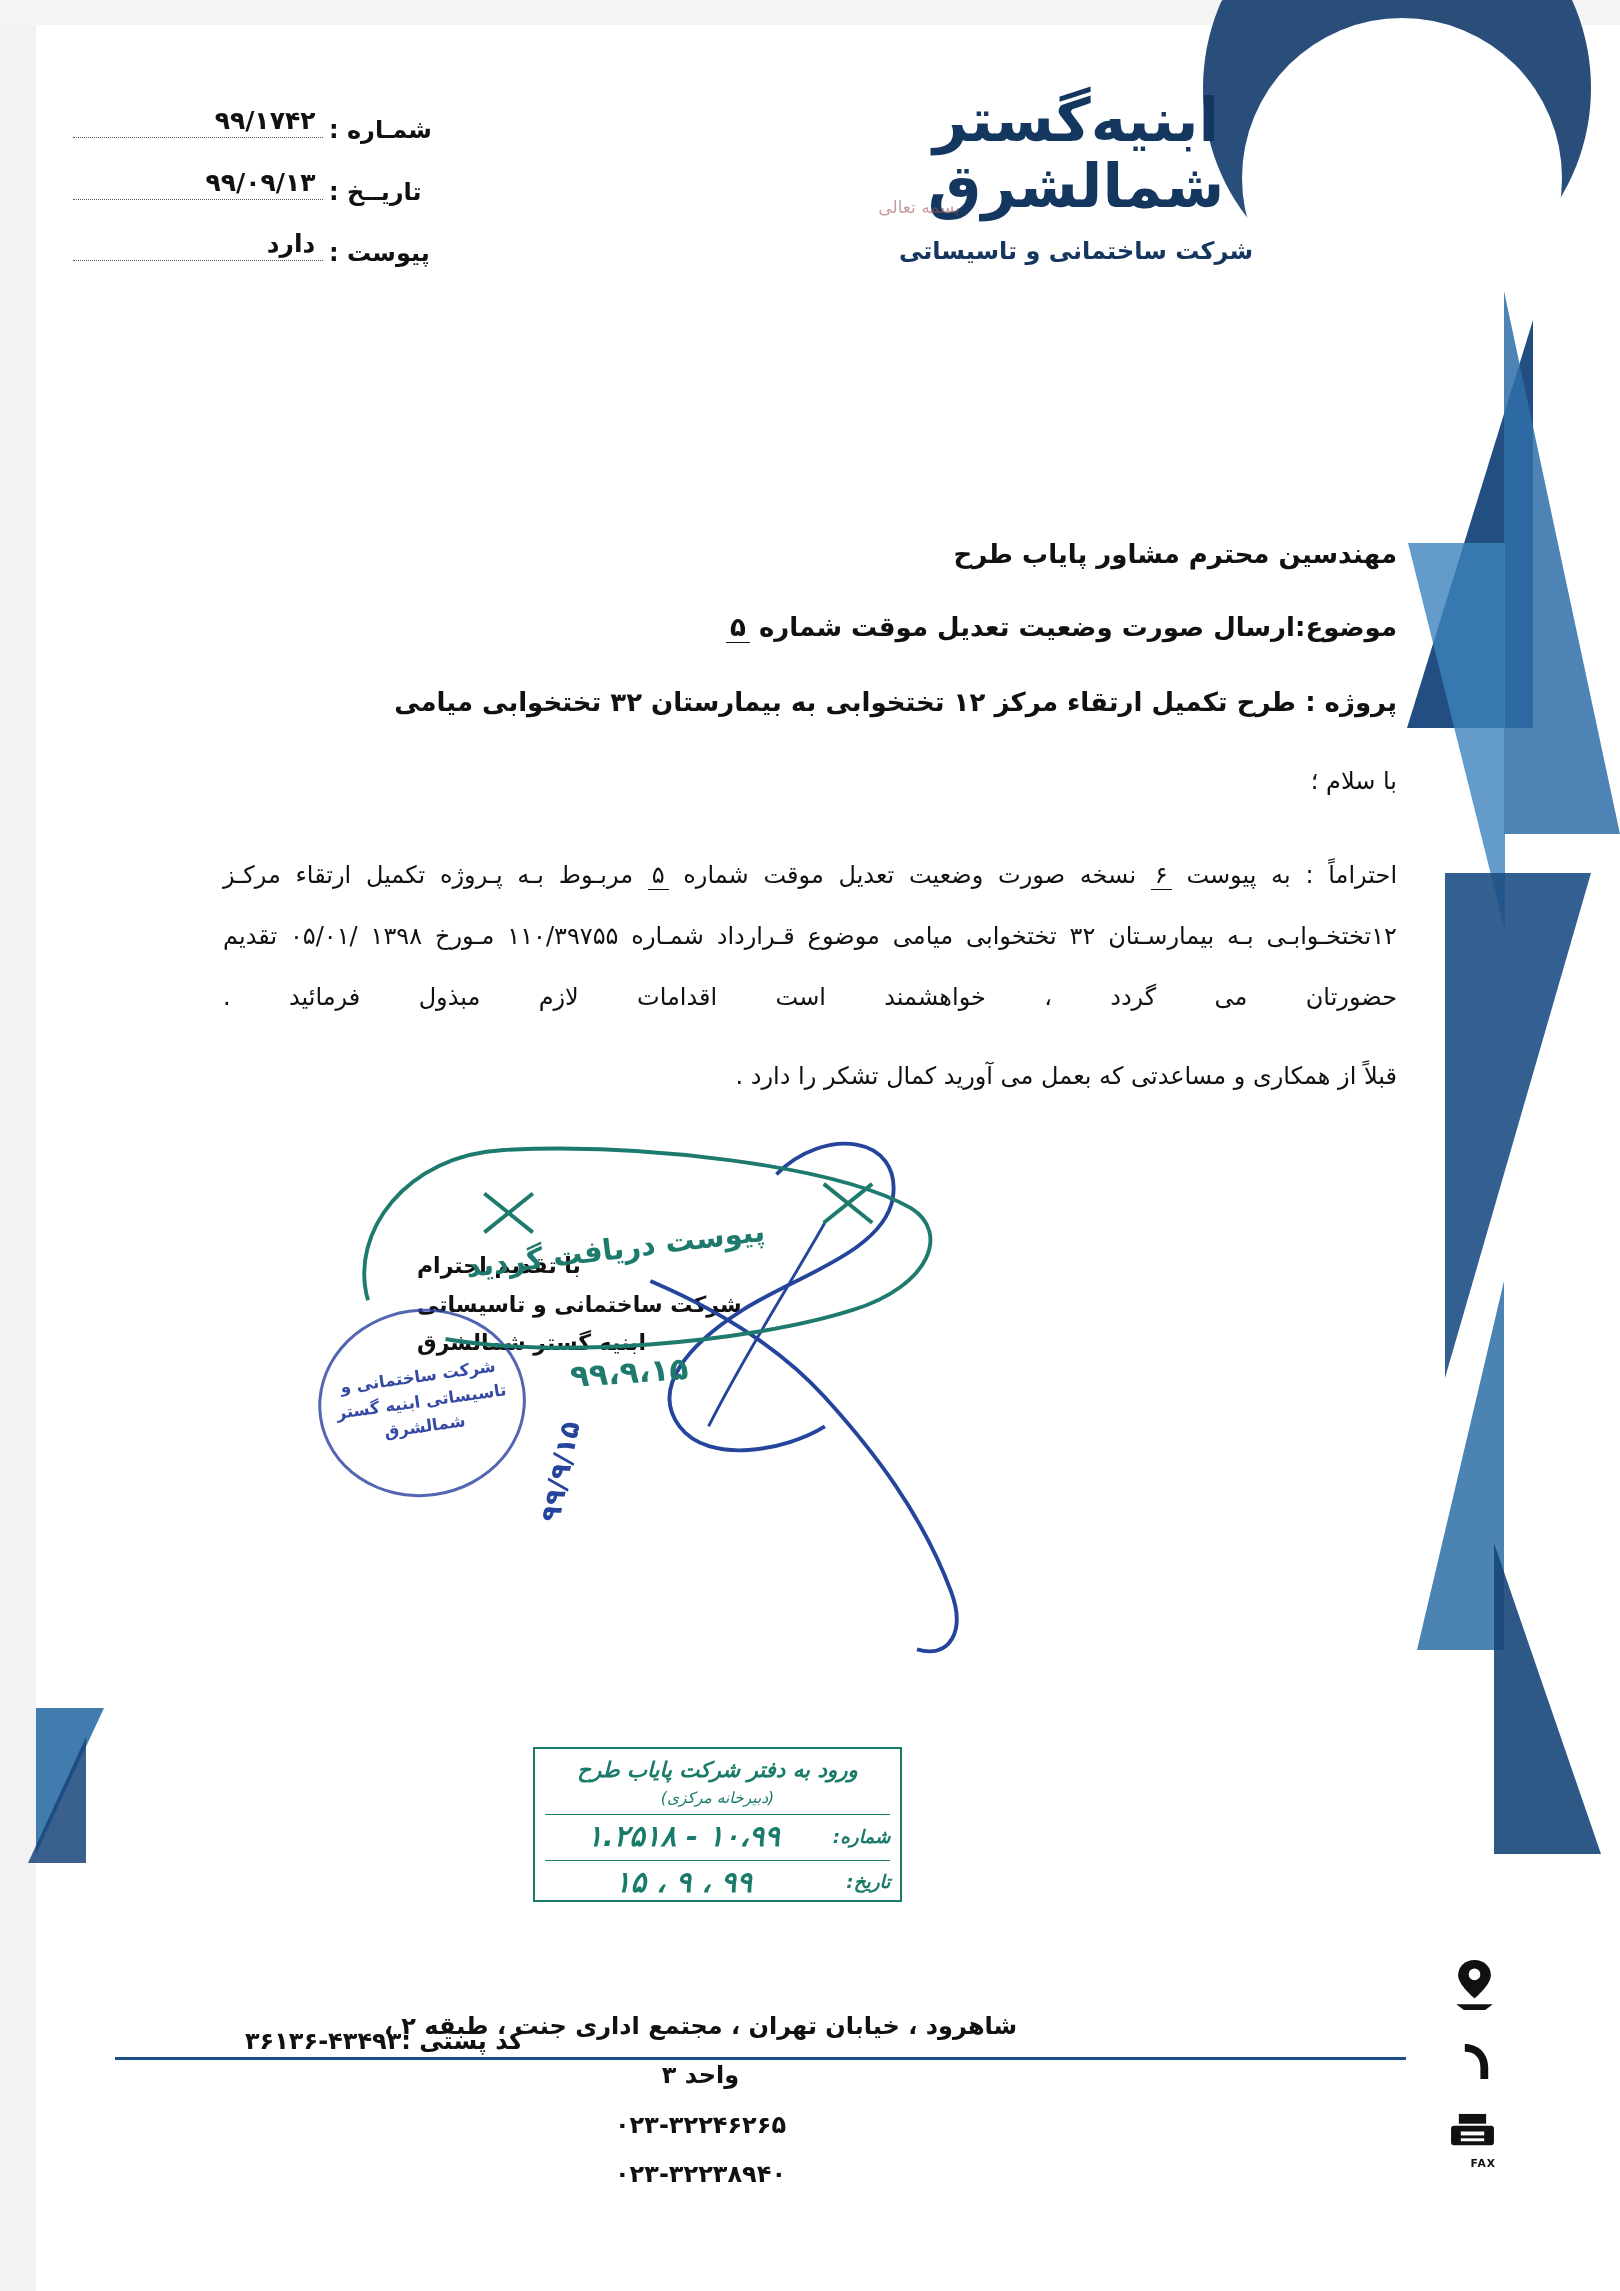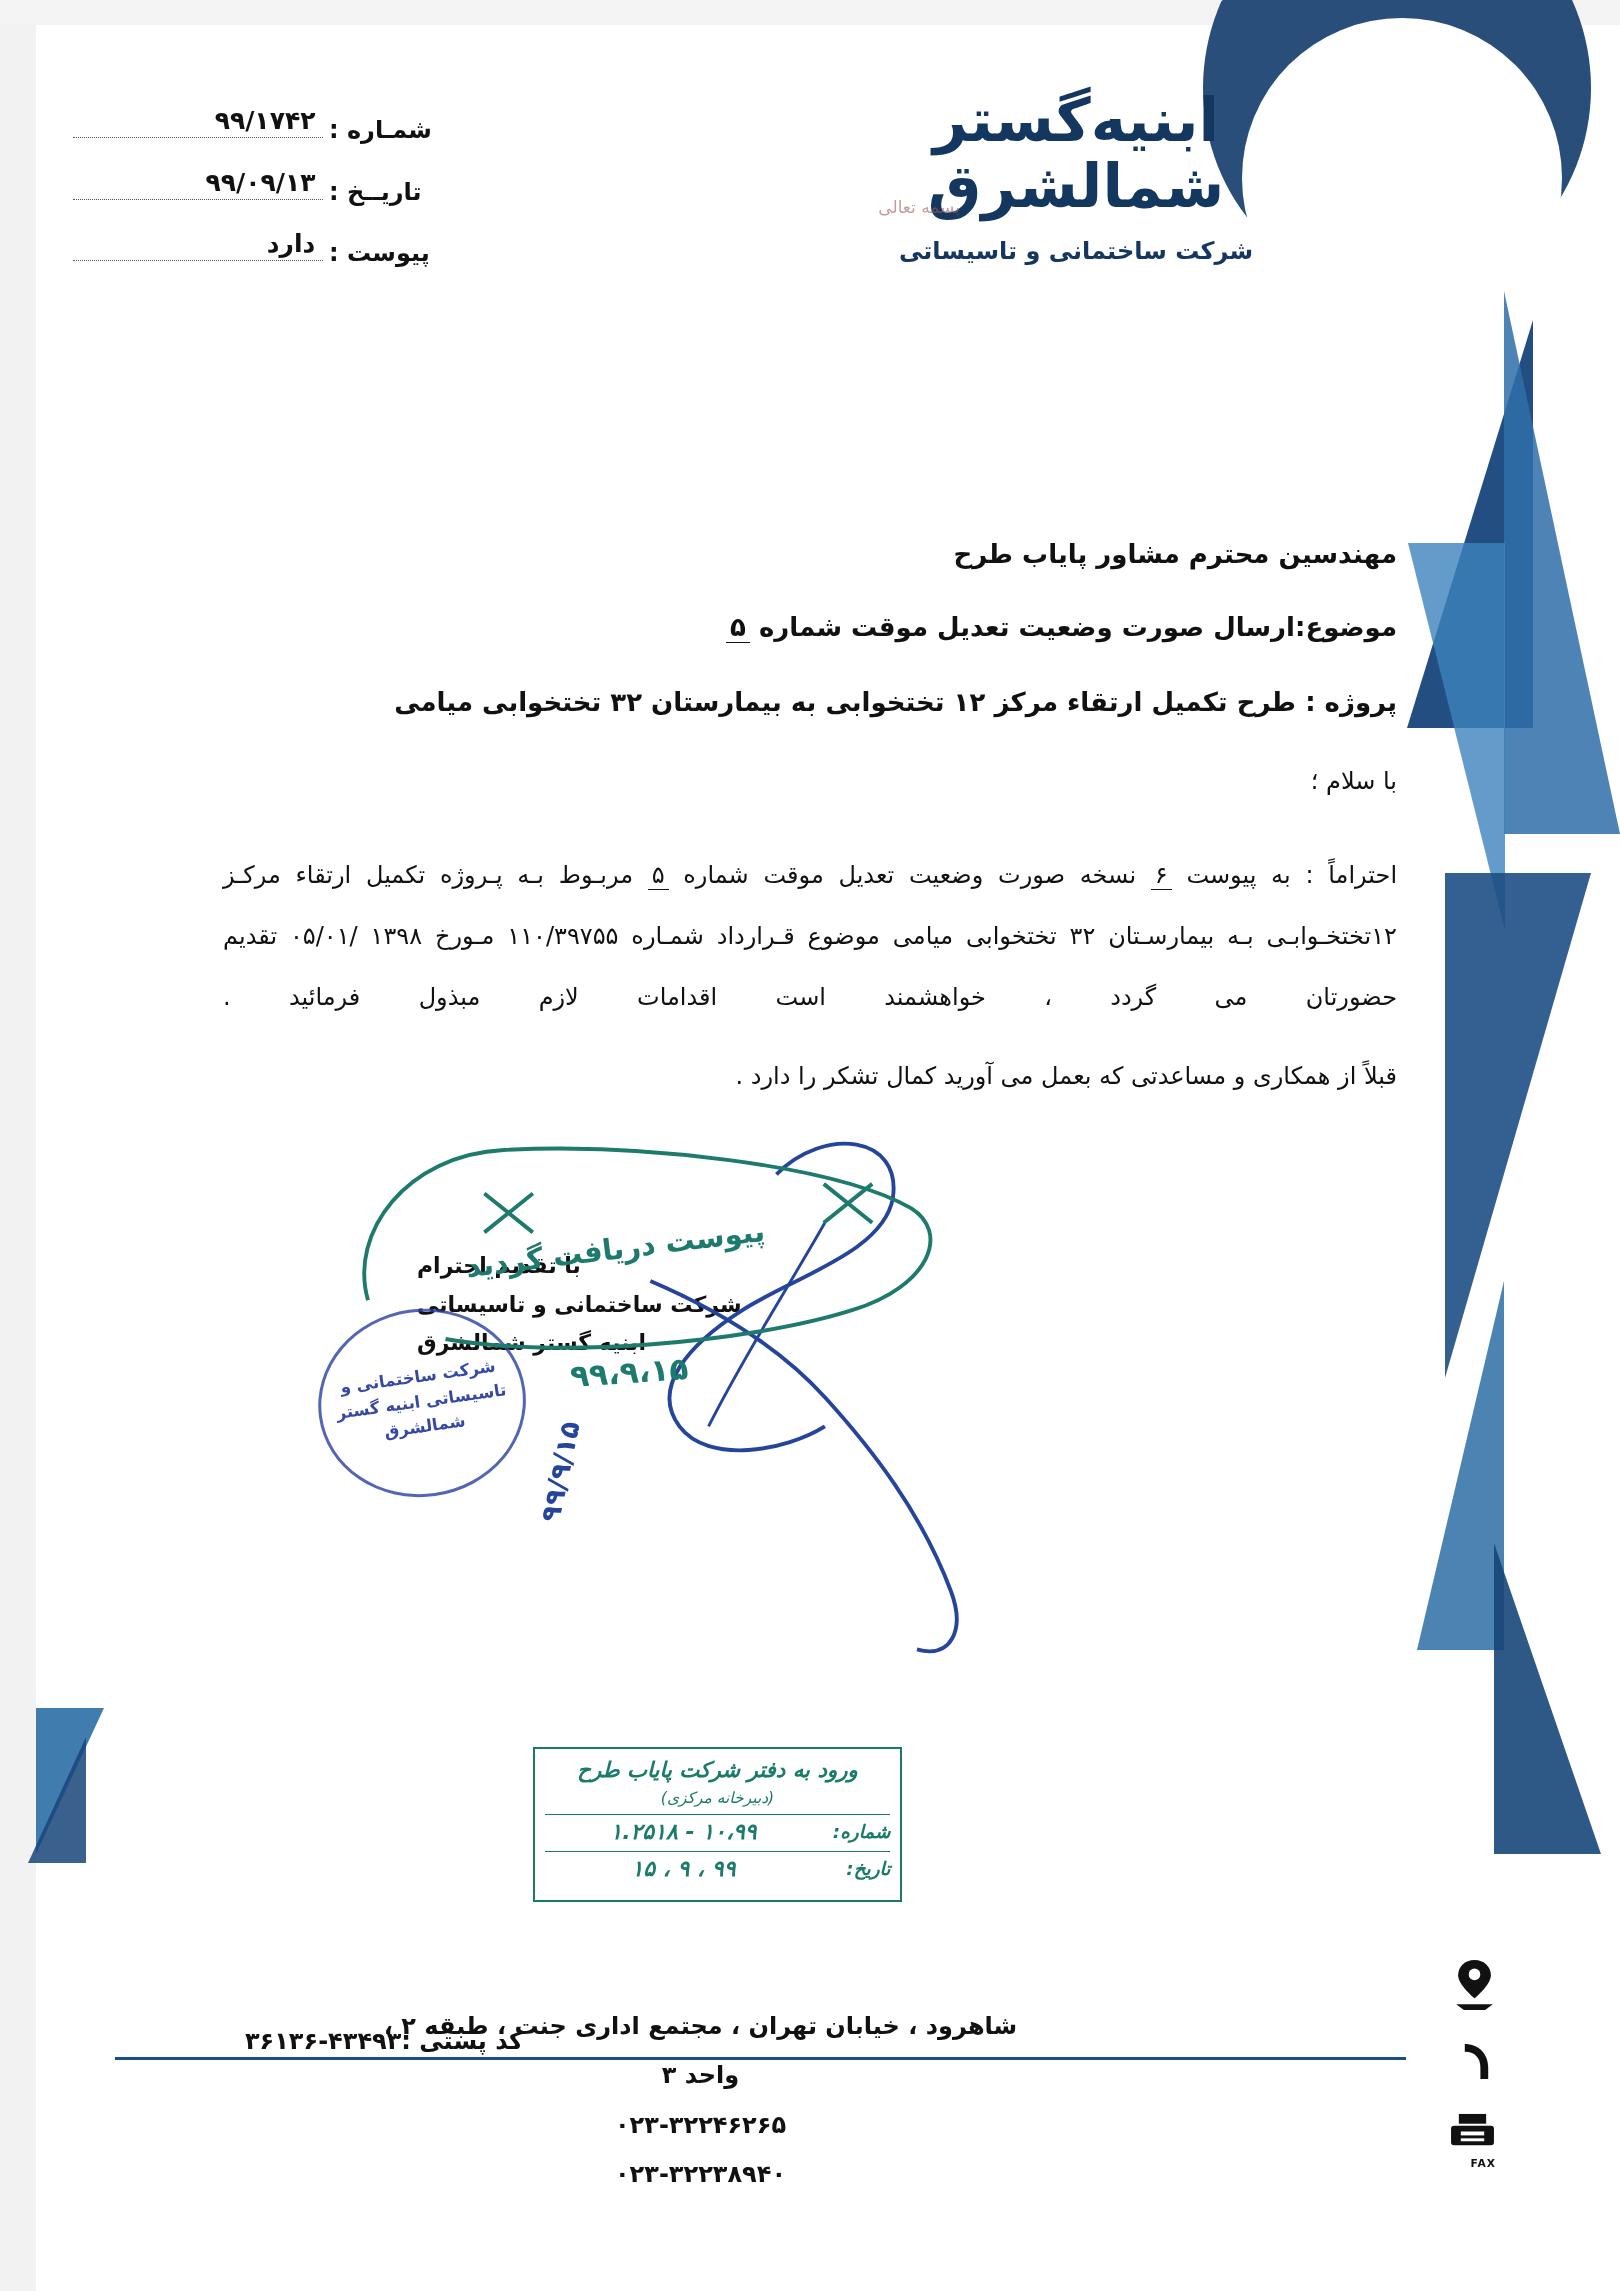--- a/index.html
+++ b/index.html
@@ -337,21 +337,21 @@
   .entry-row {
     display: flex;
     align-items: center;
     font-size: 18.4px;
     margin-top: 1.9px;
   }
   .entry-row .lbl { width: 68px; font-weight: bold; }
   .entry-row .val {
     flex: 1;
     text-align: center;
-    font-size: 22px;
+    font-size: 29px;
     font-weight: bold;
     letter-spacing: 1px;
   }
 
   
   .footer {
     position: absolute;
     bottom: 92px;
     left: 0; right: 0;
     direction: rtl;

